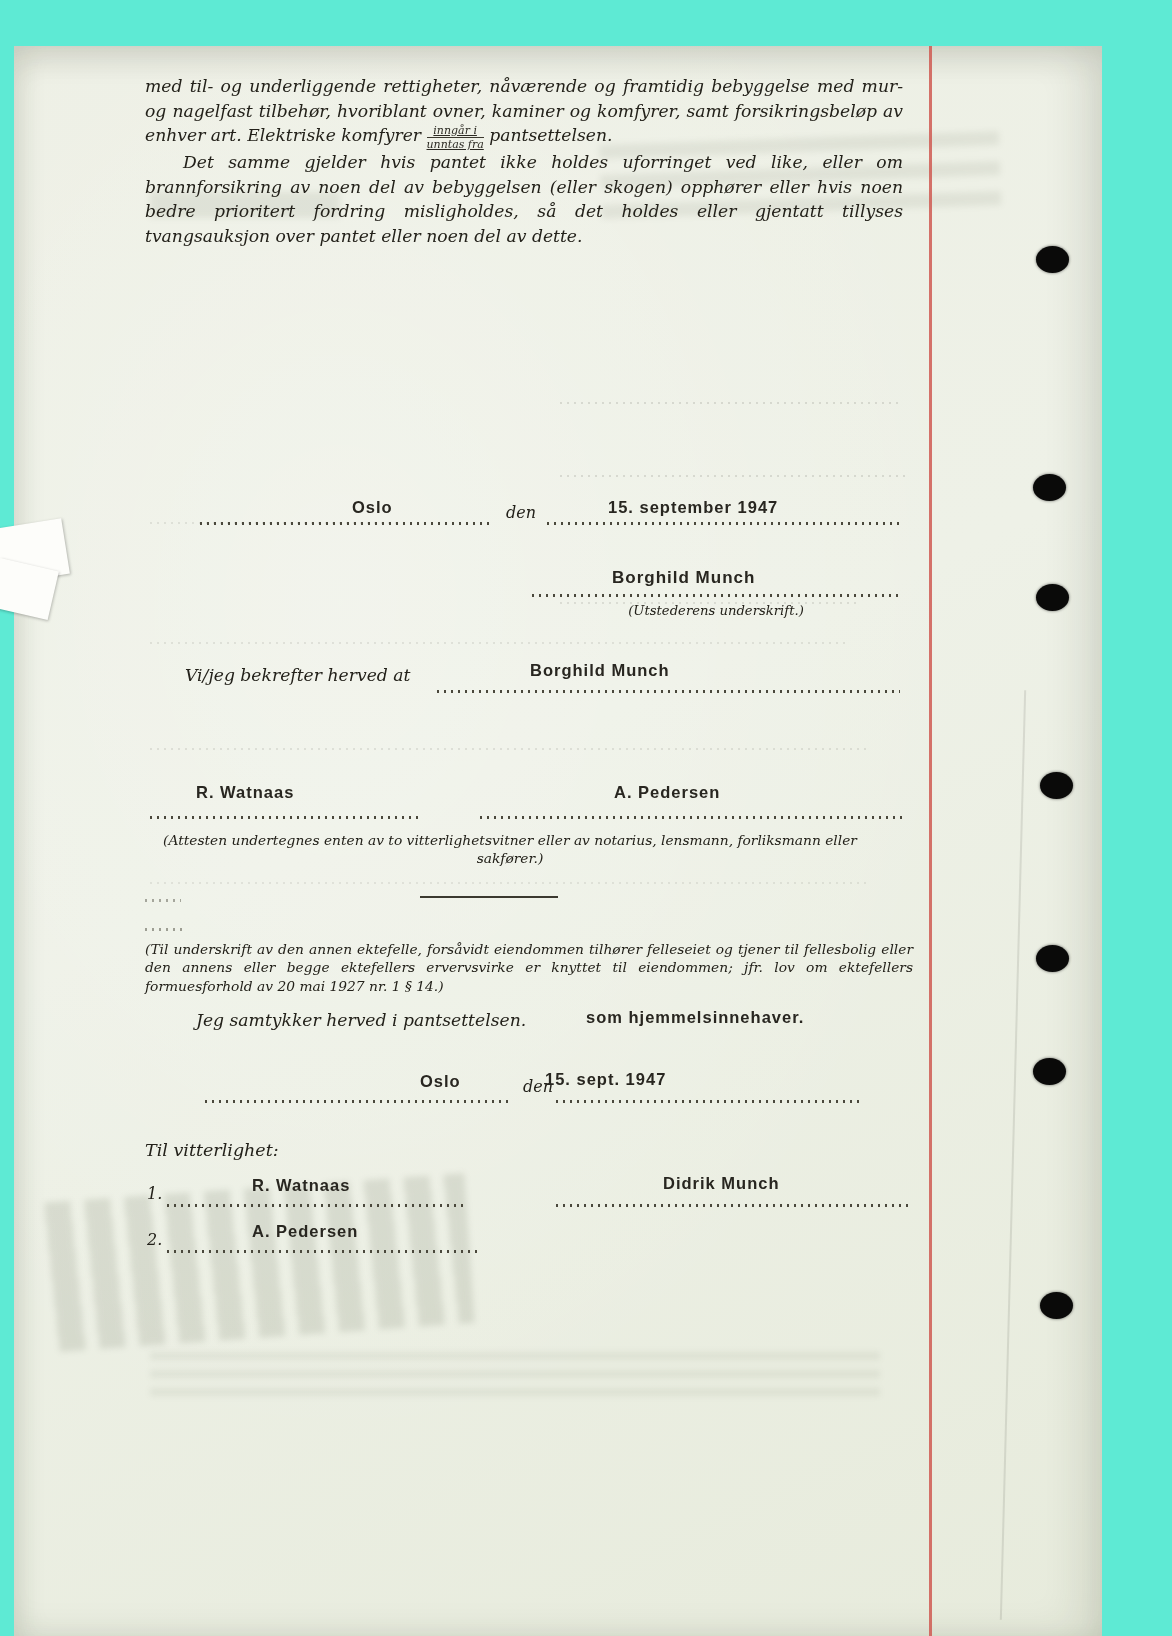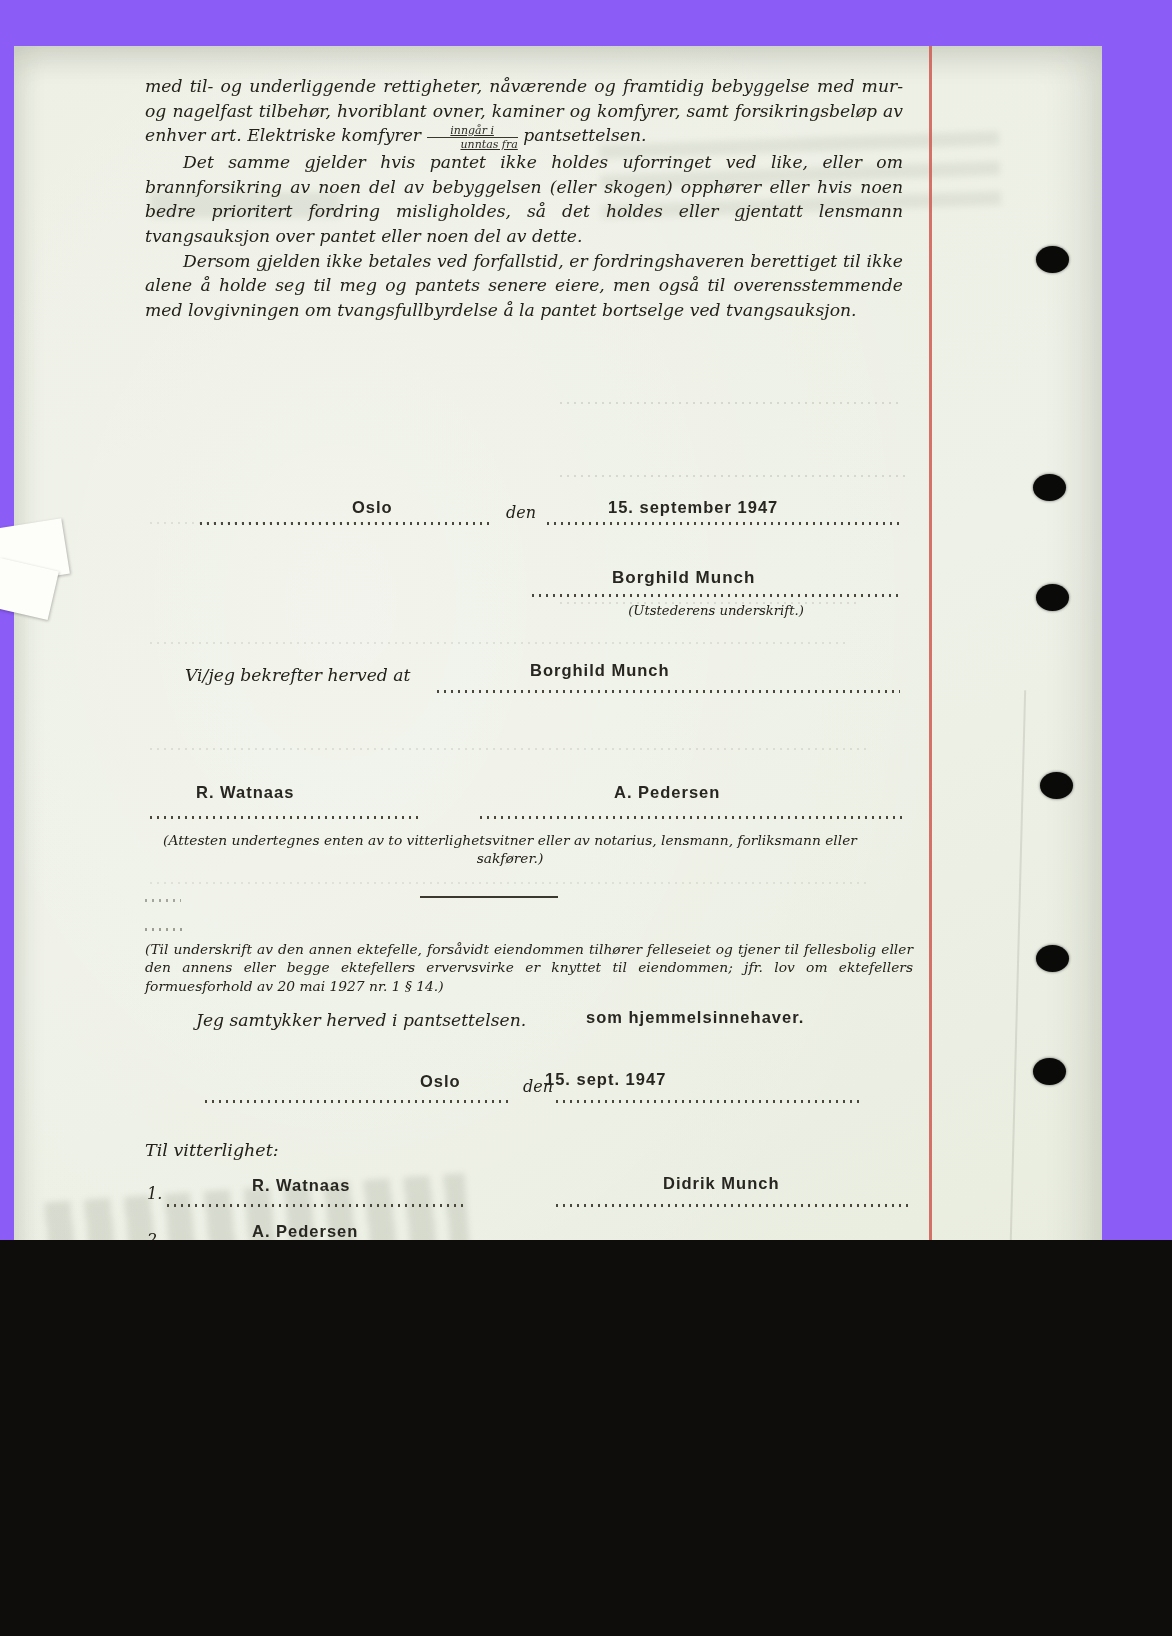--- a/index.html
+++ b/index.html
@@ -1,18 +1,18 @@
 <!DOCTYPE html>
 <html lang="no"><head>
 <meta charset="utf-8">
 <style>
   html,body { margin:0; padding:0; background:#0e0d0b; }
   .scan {
-    position:relative; width:1172px; height:1240px; overflow:hidden;
-    background:#8b5cf6;
+    position:relative; width:1172px; height:1636px; overflow:hidden;
+    background:#5eead4;
     font-family:"DejaVu Serif","Liberation Serif",serif;
   }
   .paper {
     position:absolute; left:14px; top:46px; width:1088px; height:1590px;
     background:
       radial-gradient(ellipse at 30% 35%, rgba(255,255,255,.25), rgba(0,0,0,0) 60%),
       linear-gradient(155deg, #edefe4 0%, #eef1e7 45%, #e7ebdc 100%);
     box-shadow: inset -22px 0 38px rgba(40,45,25,.10), inset 0 18px 26px rgba(40,45,25,.07), inset 14px 0 22px rgba(40,45,25,.06);
   }
   .abs { position:absolute; }
@@ -29,21 +29,21 @@
   }
   .dotline {
     height:2.6px;
     background-image:repeating-linear-gradient(to right, #4a483c 0 2.3px, transparent 2.3px 7px);
   }
   .rule { background:#3b392f; height:2.2px; }
   .red-line { position:absolute; left:929px; top:46px; width:3px; height:1590px; background:#cf5a52; opacity:.85; }
   .hole { position:absolute; width:33px; height:27px; background:#0a0a09; border-radius:50%; box-shadow:0 0 3px rgba(0,0,0,.6); }
   .fraction { display:inline-block; vertical-align:-7px; text-align:center; font-size:11px; line-height:11px; font-style:italic; color:#2b2922;text-decoration:underline; }
   .ftop { display:block; border-bottom:1.2px solid #3a382e; padding:0 3px 1px; }
-  .fbot { display:block; padding-top:1px;margin-left:34px; }
+  .fbot { display:block; padding-top:1px; }
   .caption { text-align:center; }
   .smudge { position:absolute; filter:blur(3px); pointer-events:none; }
   .torn { position:absolute; background:#fdfdfa; box-shadow:1px 1px 3px rgba(0,0,0,.25); }
   .crease { position:absolute; background:rgba(60,58,46,.12); }
   .ghostline { position:absolute; height:2px; opacity:.16;
     background-image:repeating-linear-gradient(to right, #55534a 0 2px, transparent 2px 7px); }
 </style>
 </head>
 <body>
 
@@ -74,22 +74,21 @@
   <div class="hole" style="left:1036px; top:584px;"></div>
   <div class="hole" style="left:1040px; top:772px;"></div>
   <div class="hole" style="left:1036px; top:945px;"></div>
   <div class="hole" style="left:1033px; top:1058px;"></div>
   <div class="hole" style="left:1040px; top:1292px;"></div>
 
   <div class="abs print" style="left:145px; top:74px; width:758px;">
     <p class="pbody"><span>med til- og underliggende rettigheter, nåværende og framtidig bebyggelse med mur- og nagelfast tilbehør, hvoriblant ovner, kaminer og komfyrer, samt forsikringsbeløp av enhver art. Elektriske komfyrer</span>
       <span class="fraction"><span class="ftop">inngår i</span><span class="fbot">unntas fra</span></span>
       <span>pantsettelsen.</span></p>
-    <p class="pbody indent">Det samme gjelder hvis pantet ikke holdes uforringet ved like, eller om brannforsikring av noen del av bebyggelsen (eller skogen) opphører eller hvis noen bedre prioritert fordring misligholdes, så det holdes eller gjentatt lensmann tvangsauksjon over pantet eller noen del av dette.</p>
-    <p class="pbody indent">Dersom gjelden ikke betales ved forfallstid, er fordringshaveren berettiget til ikke alene å holde seg til meg og pantets senere eiere, men også til overensstemmende med lovgivningen om tvangsfullbyrdelse å la pantet bortselge ved tvangsauksjon.</p>
+    <p class="pbody indent">Det samme gjelder hvis pantet ikke holdes uforringet ved like, eller om brannforsikring av noen del av bebyggelsen (eller skogen) opphører eller hvis noen bedre prioritert fordring misligholdes, så det holdes eller gjentatt tillyses tvangsauksjon over pantet eller noen del av dette.</p>
   </div>
 
   <div class="abs type" style="left:352px; top:498px;">Oslo</div>
   <div class="abs print" style="left:506px; top:503px; font-size:16px;">den</div>
   <div class="abs type" style="left:608px; top:498px;">15. september 1947</div>
   <div class="abs dotline" style="left:200px; top:522px; width:292px;"></div>
   <div class="abs dotline" style="left:547px; top:522px; width:353px;"></div>
 
   <div class="abs type" style="left:612px; top:568px; font-size:17px;">Borghild Munch</div>
   <div class="abs dotline" style="left:532px; top:594px; width:368px;"></div>

